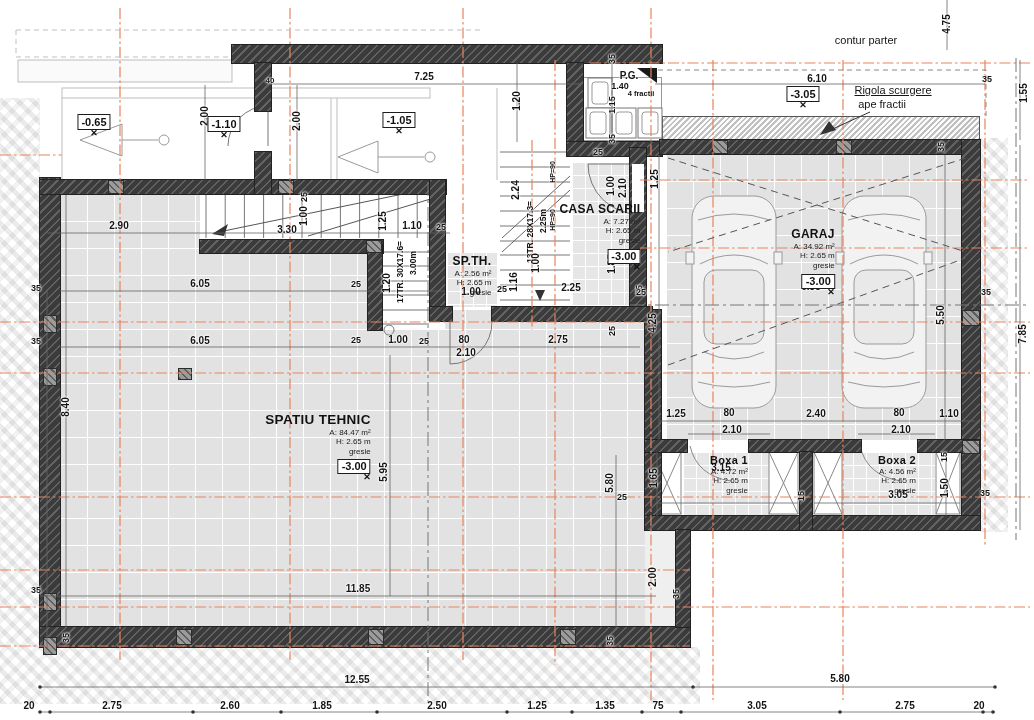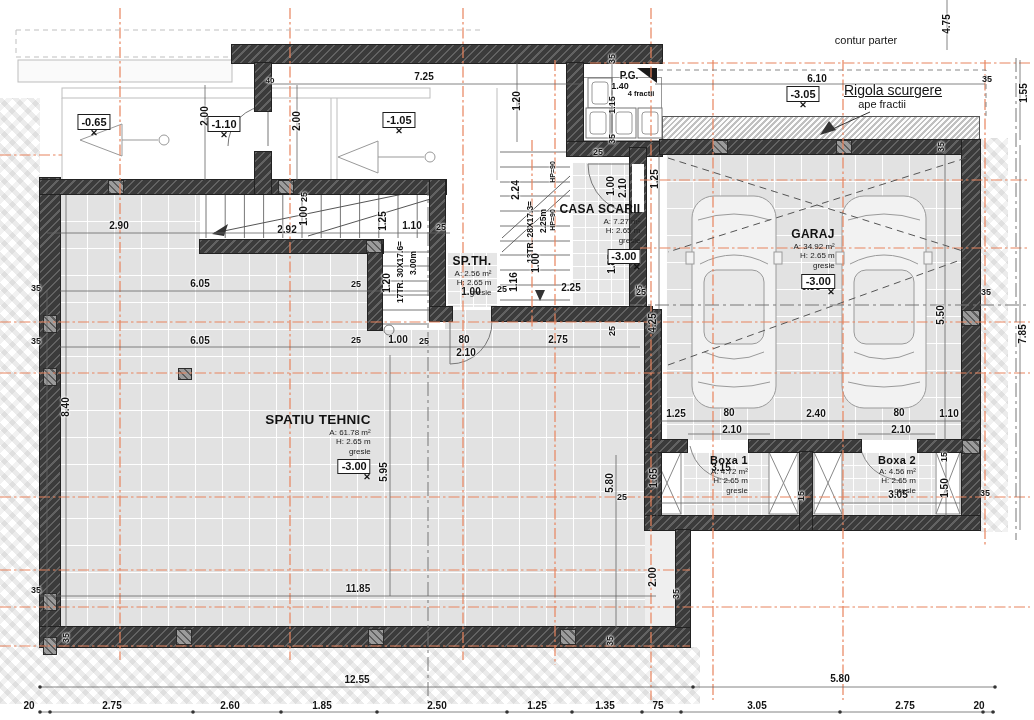--- a/index.html
+++ b/index.html
@@ -296,21 +296,21 @@
     <div class="dim v" style="left: 205px; top: 116px;">2.00</div>
     <div class="dim v" style="left: 297px; top: 121px;">2.00</div>
     <div class="dim v" style="left: 517px; top: 101px;">1.20</div>
     <div class="dim" style="left: 270px; top: 81px; font-size: 8px;">40</div>
     <div class="dim" style="left: 620px; top: 86px; font-size: 9px;">1.40</div>
     <div class="dim v" style="left: 612px; top: 105px; font-size: 9px;">1.15</div>
     <div class="dim v" style="left: 612px; top: 59px; font-size: 9px;">35</div>
     <div class="dim v" style="left: 612px; top: 139px; font-size: 9px;">35</div>
     <div class="dim v" style="left: 941px; top: 147px; font-size: 9px;">35</div>
     <div class="dim" style="left: 119px; top: 226px;">2.90</div>
-    <div class="dim" style="left: 287px; top: 230px;">2.92</div>
+    <div class="dim" style="left: 287px; top: 230px;">3.30</div>
     <div class="dim v" style="left: 304px; top: 197px; font-size: 9px;">25</div>
     <div class="dim v" style="left: 304px; top: 216px;">1.00</div>
     <div class="dim v" style="left: 383px; top: 221px;">1.25</div>
     <div class="dim" style="left: 412px; top: 226px;">1.10</div>
     <div class="dim" style="left: 441px; top: 227px; font-size: 9px;">25</div>
     <div class="dim" style="left: 200px; top: 284px;">6.05</div>
     <div class="dim" style="left: 356px; top: 284px; font-size: 9px;">25</div>
     <div class="dim v" style="left: 387px; top: 283px;">1.20</div>
     <div class="dim v" style="left: 400px; top: 272px; font-size: 8.5px;">17TR. 30X17.6=</div>
     <div class="dim v" style="left: 413px; top: 263px; font-size: 8.5px;">3.00m</div>
@@ -381,25 +381,25 @@
     <div class="dim" style="left: 605px; top: 706px;">1.35</div>
     <div class="dim" style="left: 658px; top: 706px; text-align: center;">75</div>
     <div class="dim" style="left: 757px; top: 706px;">3.05</div>
     <div class="dim" style="left: 905px; top: 706px;">2.75</div>
     <div class="dim" style="left: 979px; top: 706px;">20</div>
     <div class="lvl" style="left: 94px; top: 124px;"><span class="box">-0.65</span><span class="mk">✕</span></div>
     <div class="lvl" style="left: 224px; top: 126px;"><span class="box">-1.10</span><span class="mk">✕</span></div>
     <div class="lvl" style="left: 399px; top: 122px;"><span class="box">-1.05</span><span class="mk">✕</span></div>
     <div class="lvl" style="left: 803px; top: 96px;"><span class="box">-3.05</span><span class="mk">✕</span></div>
     <div class="note" style="left: 866px; top: 40px; font-size: 11px;">contur parter</div>
-    <div class="note" style="left: 893px; top: 90px; font-size: 14px; text-decoration: underline;">Rigola scurgere</div>
+    <div class="note" style="left: 893px; top: 90px; font-size: 11px; text-decoration: underline;">Rigola scurgere</div>
     <div class="note" style="left: 882px; top: 104px; font-size: 11px;">ape fractii</div>
     <div class="note" style="left: 629px; top: 75px; font-size: 10px; font-weight: 700;">P.G.</div>
     <div class="note" style="left: 641px; top: 93px; font-size: 7.5px; font-weight: 700;">4 fractii</div>
-    <div class="room lg" style="left: 318px; top: 412px;"><div class="rname">SPATIU TEHNIC</div><div class="rline">A: 61.78 m²</div><div class="rline">H: 2.65 m</div><div class="rline">gresie</div><span class="box">-3.00</span><span class="mk">✕</span></div>
+    <div class="room lg" style="left: 318px; top: 412px;"><div class="rname">SPATIU TEHNIC</div><div class="rline">A: 84.47 m²</div><div class="rline">H: 2.65 m</div><div class="rline">gresie</div><span class="box">-3.00</span><span class="mk">✕</span></div>
     <div class="room md" style="left: 813px; top: 228px;"><div class="rname">GARAJ</div><div class="rline">A: 34.92 m²</div><div class="rline">H: 2.65 m</div><div class="rline">gresie</div><span class="box">-3.00</span><span class="mk">✕</span></div>
     <div class="room md" style="left: 600px; top: 203px;"><div class="rname">CASA SCARII</div><div class="rline">A: 7.27 m²</div><div class="rline">H: 2.65 m</div><div class="rline">gresie</div><span class="box">-3.00</span><span class="mk">✕</span></div>
     <div class="room md" style="left: 472px; top: 255px;">
       <div class="rname">SP.TH.</div>
       <div class="rline">A: 2.56 m²</div>
       <div class="rline">H: 2.65 m</div>
       <div class="rline">gresie</div>
     </div>
     <div class="room sm" style="left: 729px; top: 454px;">
       <div class="rname">Boxa 1</div>

